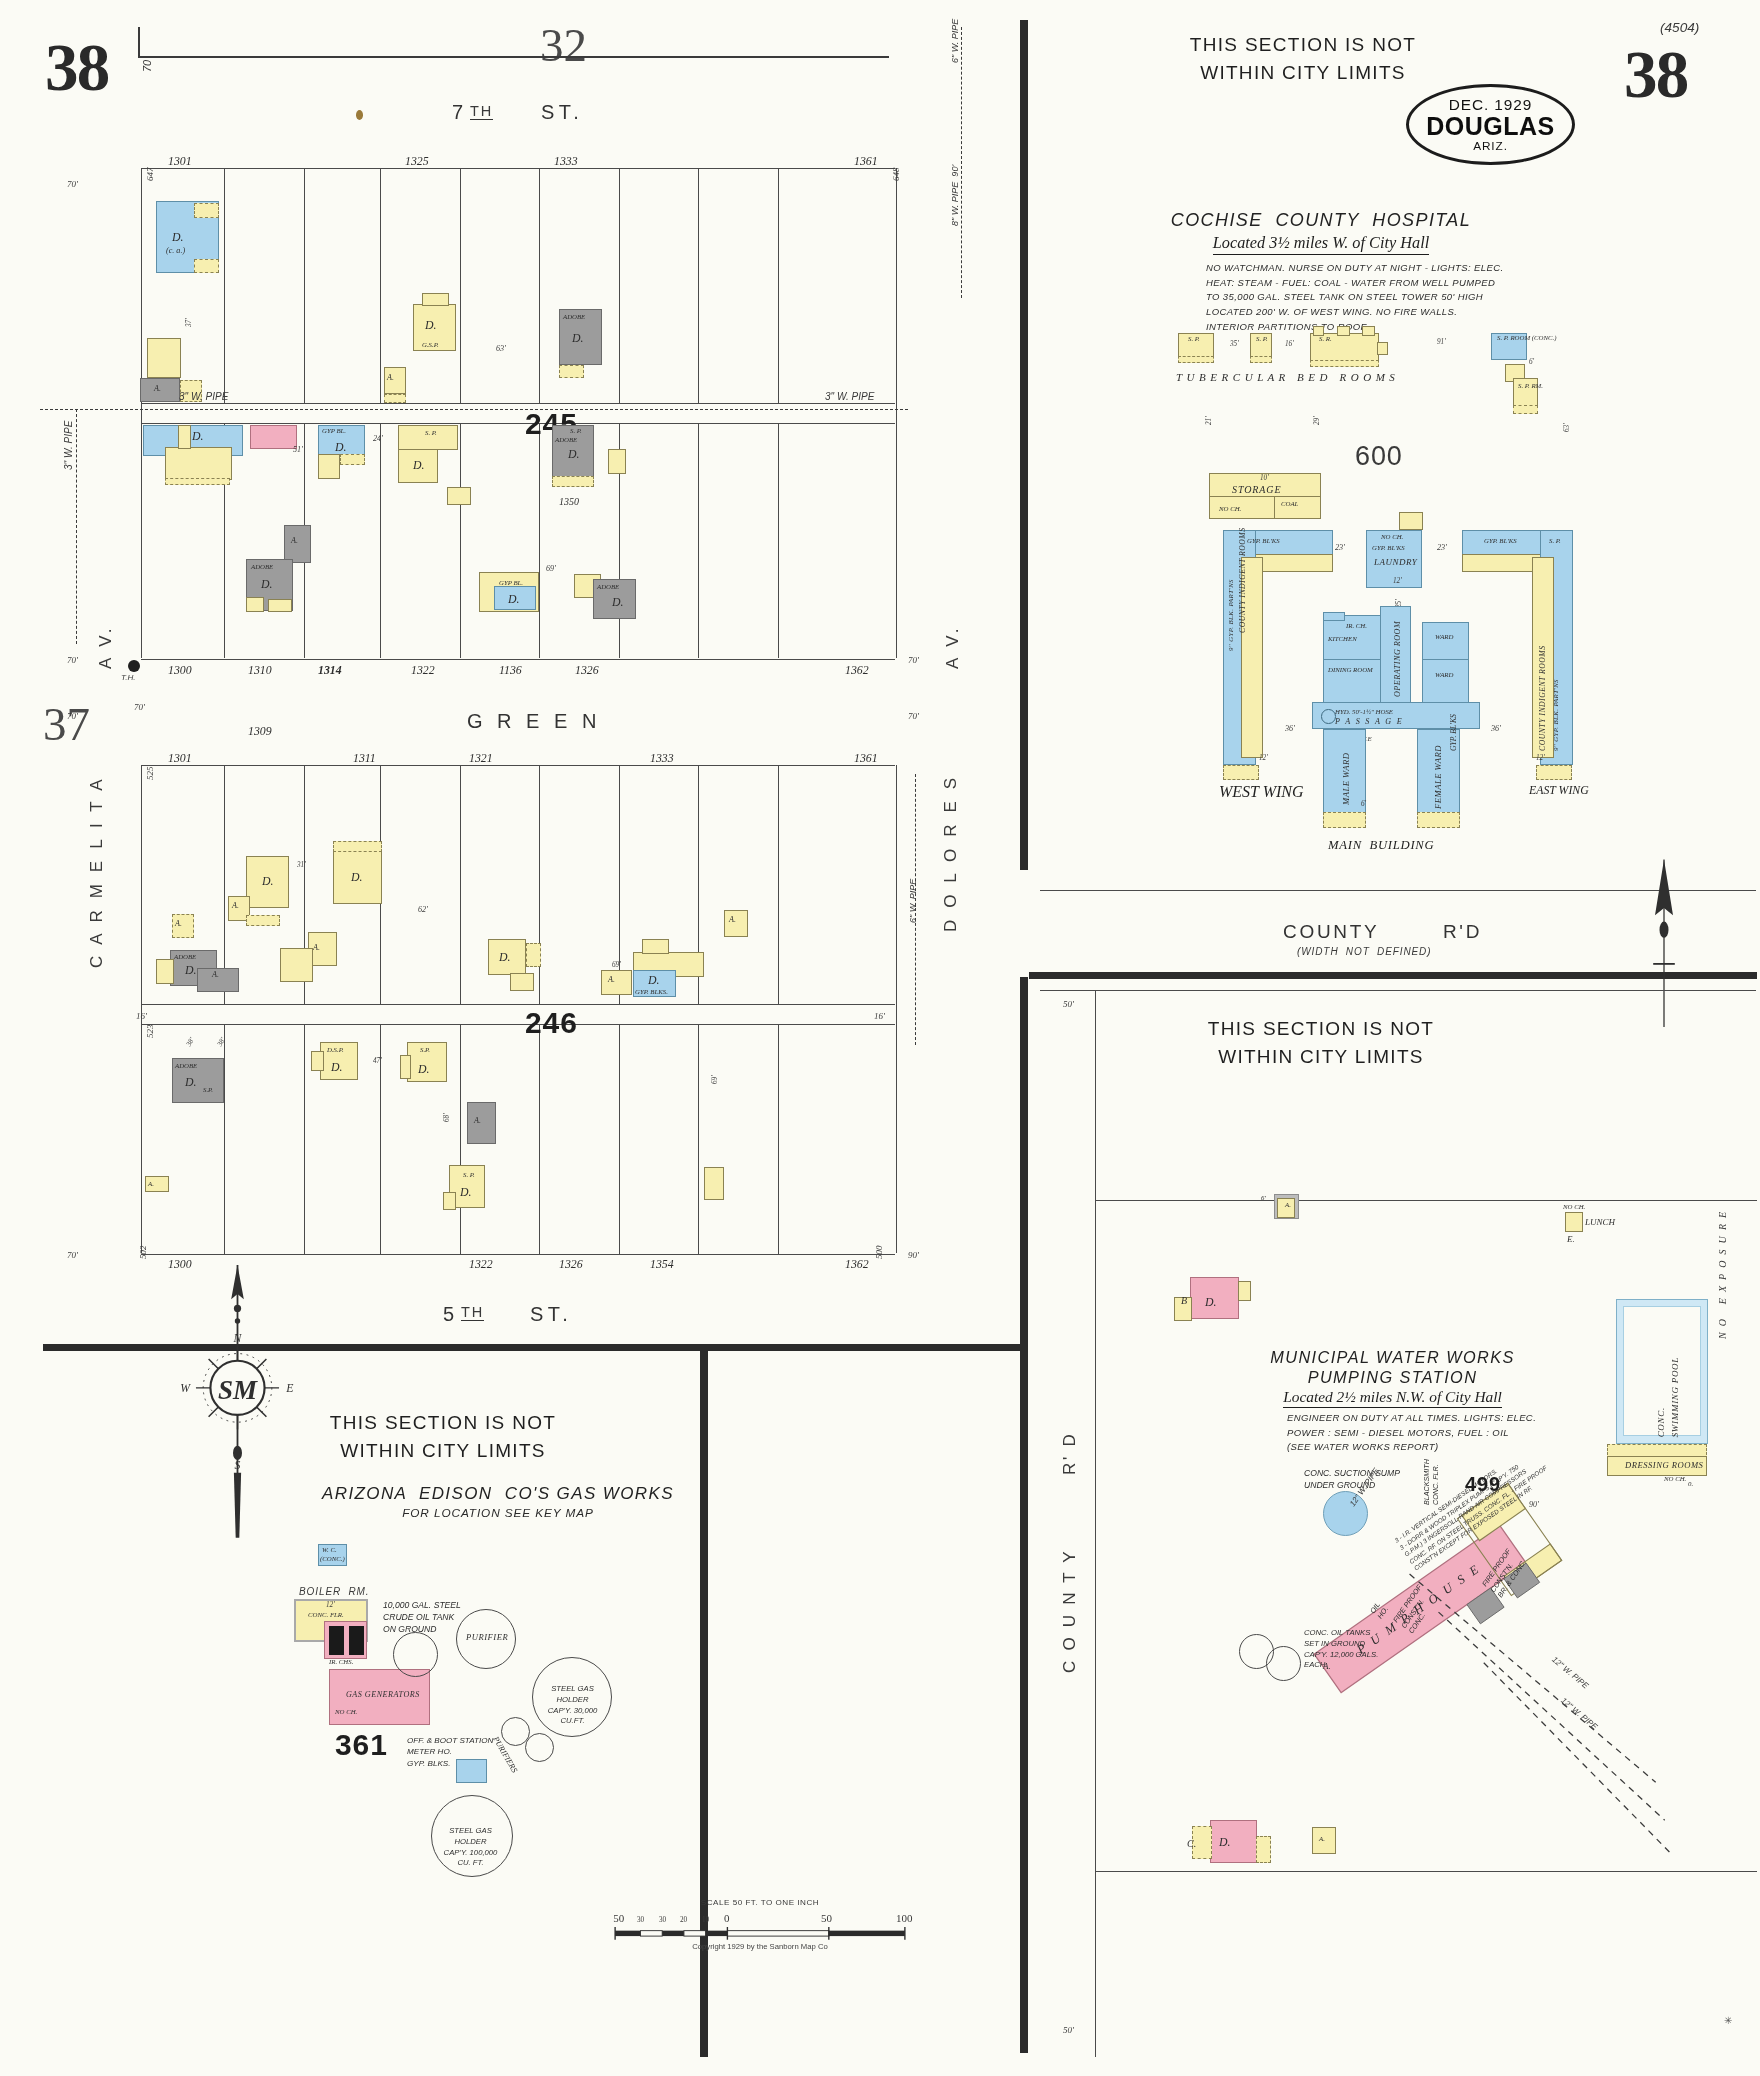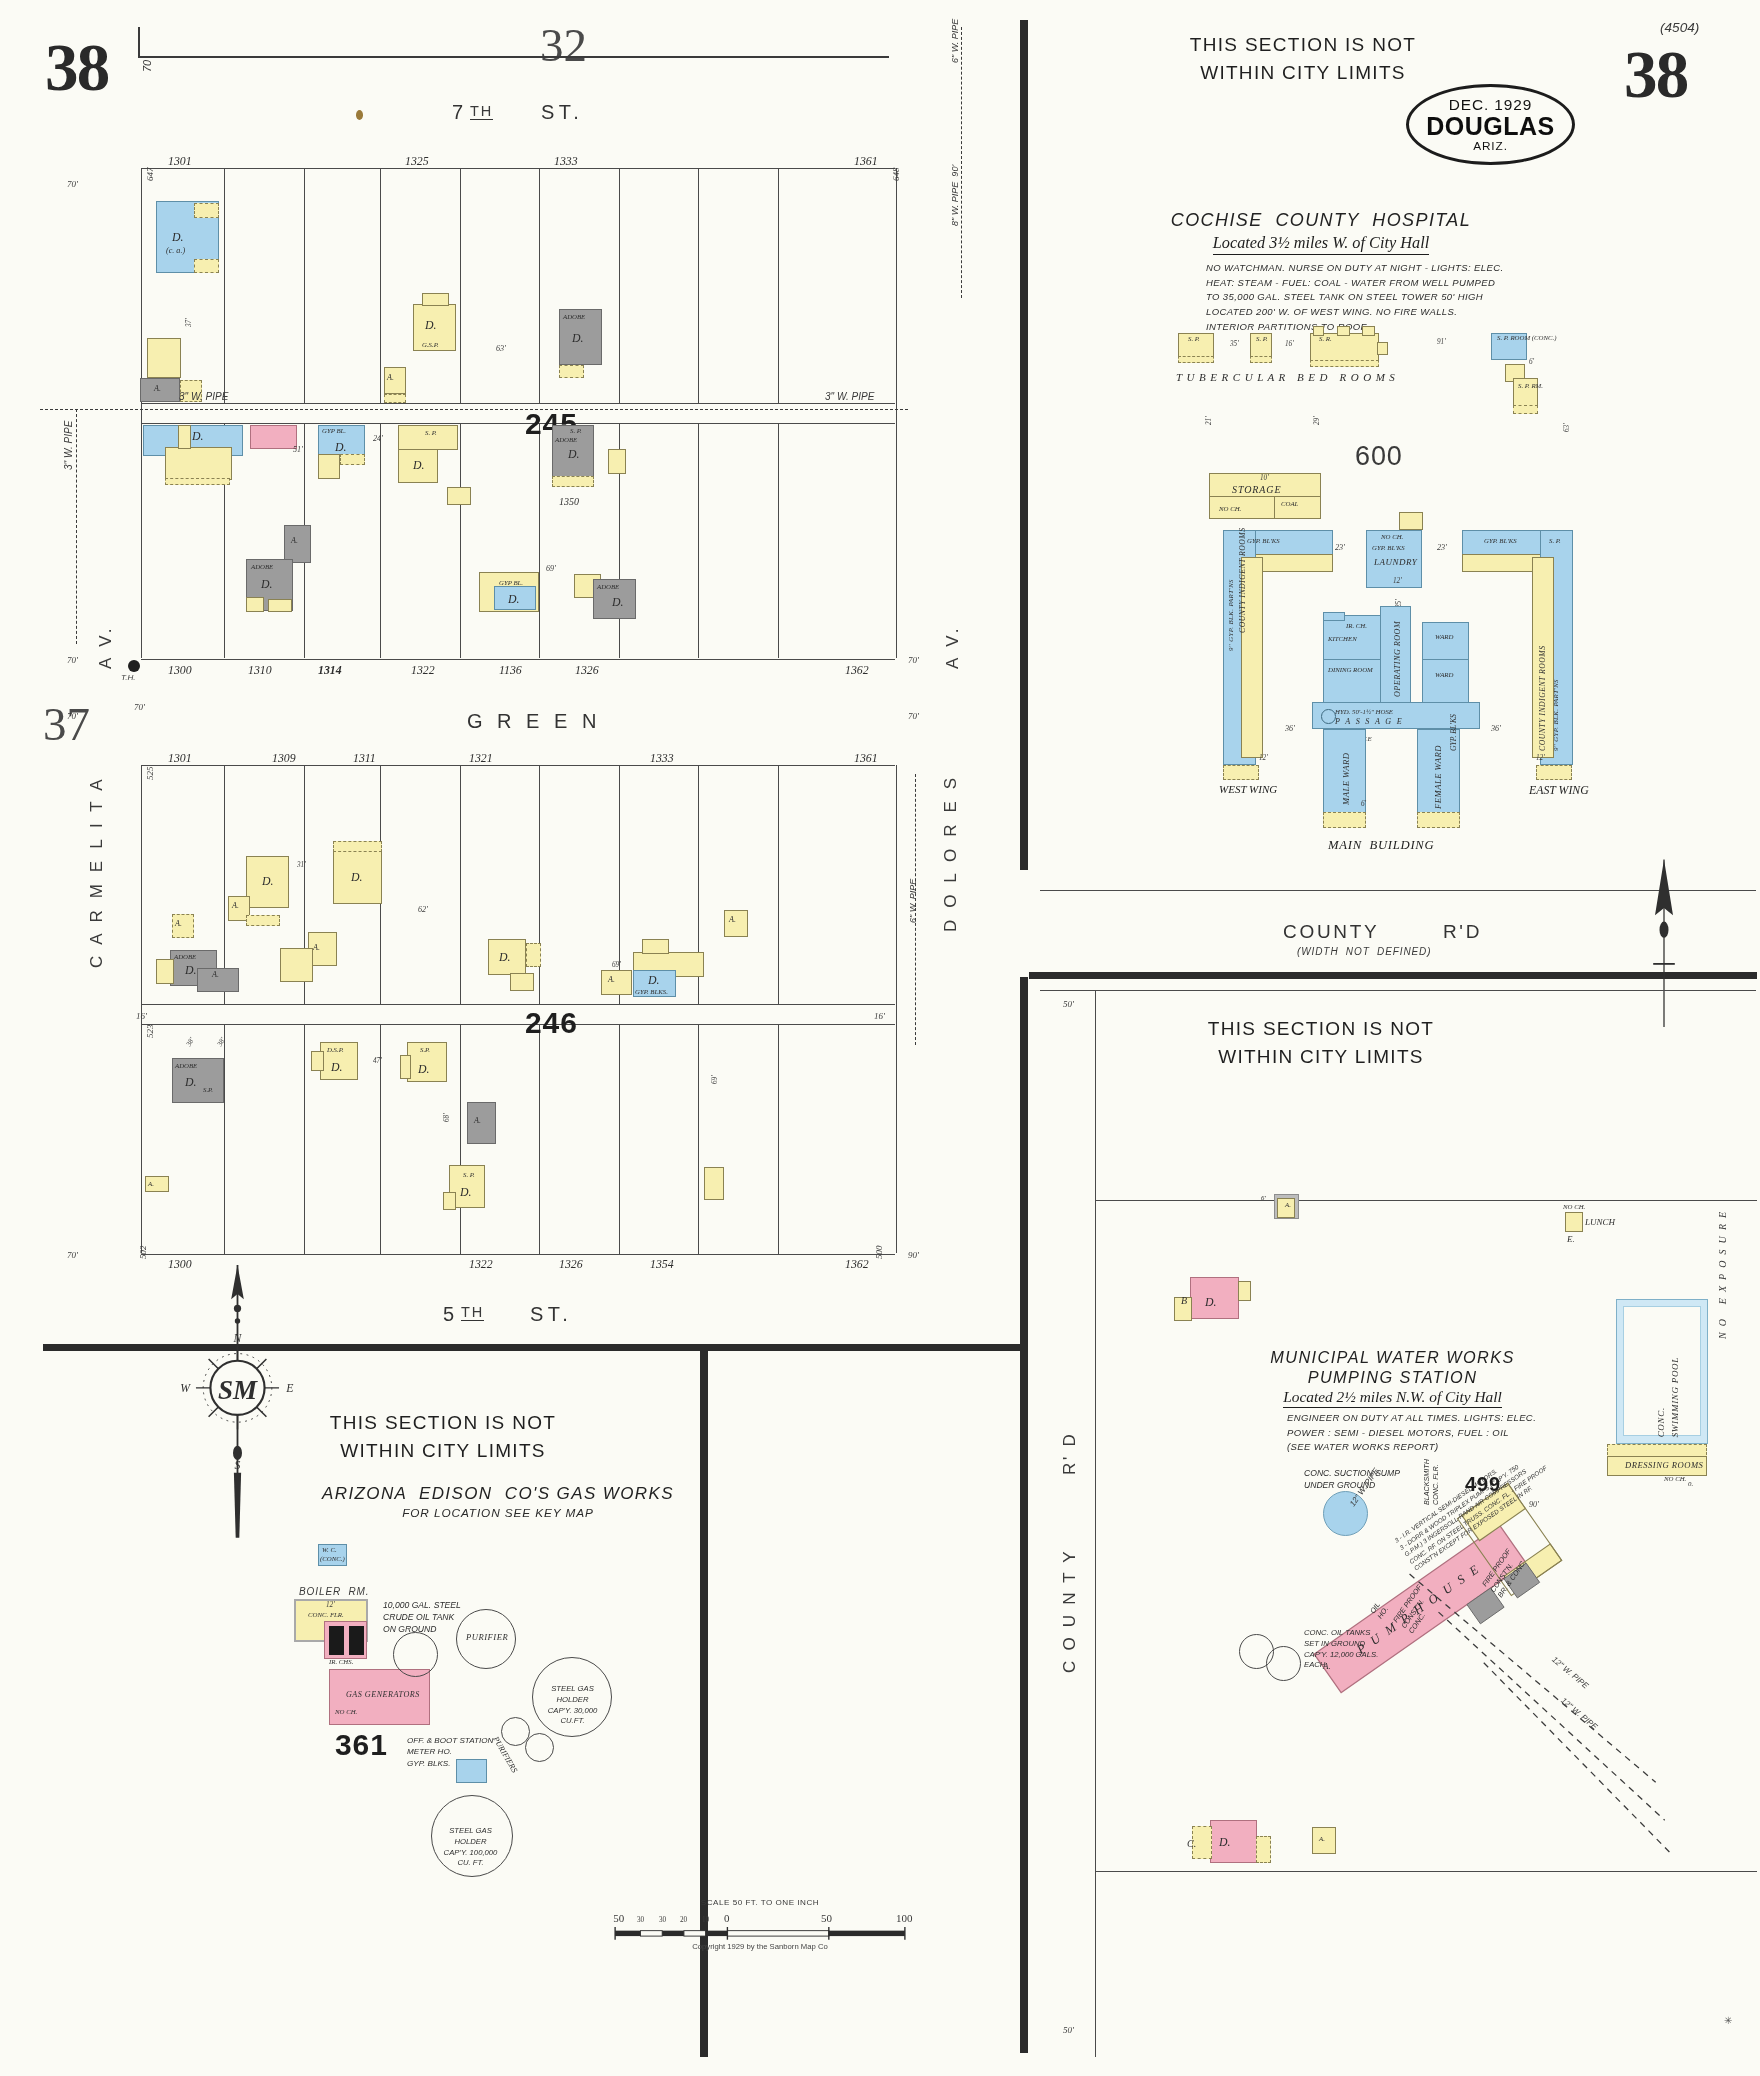--- a/index.html
+++ b/index.html
@@ -297,21 +297,21 @@
   <div class="vline" style="left:380px;top:1024px;height:230px;"></div>
   <div class="vline" style="left:460px;top:1024px;height:230px;"></div>
   <div class="vline" style="left:539px;top:1024px;height:230px;"></div>
   <div class="vline" style="left:619px;top:1024px;height:230px;"></div>
   <div class="vline" style="left:698px;top:1024px;height:230px;"></div>
   <div class="vline" style="left:778px;top:1024px;height:230px;"></div>
 
   <div class="txt blocknum" style="left:525px;top:1006px;">246</div>
 
   <div class="lotno" style="left:168px;top:751px;">1301</div>
-  <div class="lotno" style="left:248px;top:751px;margin-left:24px;">1309</div>
+  <div class="lotno" style="left:248px;top:724px;">1309</div>
   <div class="lotno" style="left:353px;top:751px;">1311</div>
   <div class="lotno" style="left:469px;top:751px;">1321</div>
   <div class="lotno" style="left:650px;top:751px;">1333</div>
   <div class="lotno" style="left:854px;top:751px;">1361</div>
 
   <div class="lotno" style="left:168px;top:1257px;">1300</div>
   <div class="lotno" style="left:469px;top:1257px;">1322</div>
   <div class="lotno" style="left:559px;top:1257px;">1326</div>
   <div class="lotno" style="left:650px;top:1257px;">1354</div>
   <div class="lotno" style="left:845px;top:1257px;">1362</div>
@@ -585,21 +585,21 @@
   <div class="bldg blu" style="left:1223px;top:530px;width:33px;height:235px;"></div>
   <div class="bldg yel" style="left:1241px;top:557px;width:22px;height:201px;"></div>
   <div class="abs" style="left:1241px;top:557px;width:22px;height:201px;border:0.9px dashed #8a8252;box-sizing:border-box;"></div>
   <div class="lbl lbl-xs" style="left:1247px;top:537px;">GYP. BL'KS</div>
   <div class="lbl" style="left:1238px;top:633px;font-size:7.7px;transform:rotate(-90deg);transform-origin:left top;letter-spacing:0.5px;">COUNTY INDIGENT ROOMS</div>
   <div class="lbl" style="left:1227px;top:651px;font-size:6.8px;transform:rotate(-90deg);transform-origin:left top;letter-spacing:0.4px;">9" GYP. BLK. PART'NS</div>
   <div class="bldg yeld" style="left:1223px;top:765px;width:36px;height:14.5px;"></div>
   <div class="dim" style="left:1259px;top:754px;font-size:7.2px;">12'</div>
   <div class="dim" style="left:1335px;top:543px;font-size:8.1px;">23'</div>
   <div class="dim" style="left:1285px;top:724px;font-size:8.1px;">36'</div>
-  <div class="txt" style="left:1219px;top:783px;font-family:'Liberation Serif',serif;font-style:italic;font-size:11px;color:#222;">WEST WING</div>
+  <div class="txt" style="left:1219px;top:783px;font-family:'Liberation Serif',serif;font-style:italic;font-size:16px;color:#222;">WEST WING</div>
 
   <div class="bldg blu" style="left:1366px;top:530px;width:56px;height:58px;"></div>
   <div class="bldg yel" style="left:1399px;top:512px;width:23.5px;height:18px;"></div>
   <div class="lbl lbl-xs" style="left:1381px;top:533px;">NO  CH.</div>
   <div class="lbl lbl-xs" style="left:1372px;top:544px;">GYP. BL'KS</div>
   <div class="lbl" style="left:1374px;top:557px;font-size:9px;letter-spacing:0.5px;">LAUNDRY</div>
   <div class="dim" style="left:1393px;top:577px;font-size:7.2px;">12'</div>
   <div class="dim" style="left:1437px;top:543px;font-size:8.1px;">23'</div>
   <div class="dim" style="left:1395px;top:608px;font-size:7.2px;transform:rotate(-90deg);transform-origin:left top;">25'</div>
 

